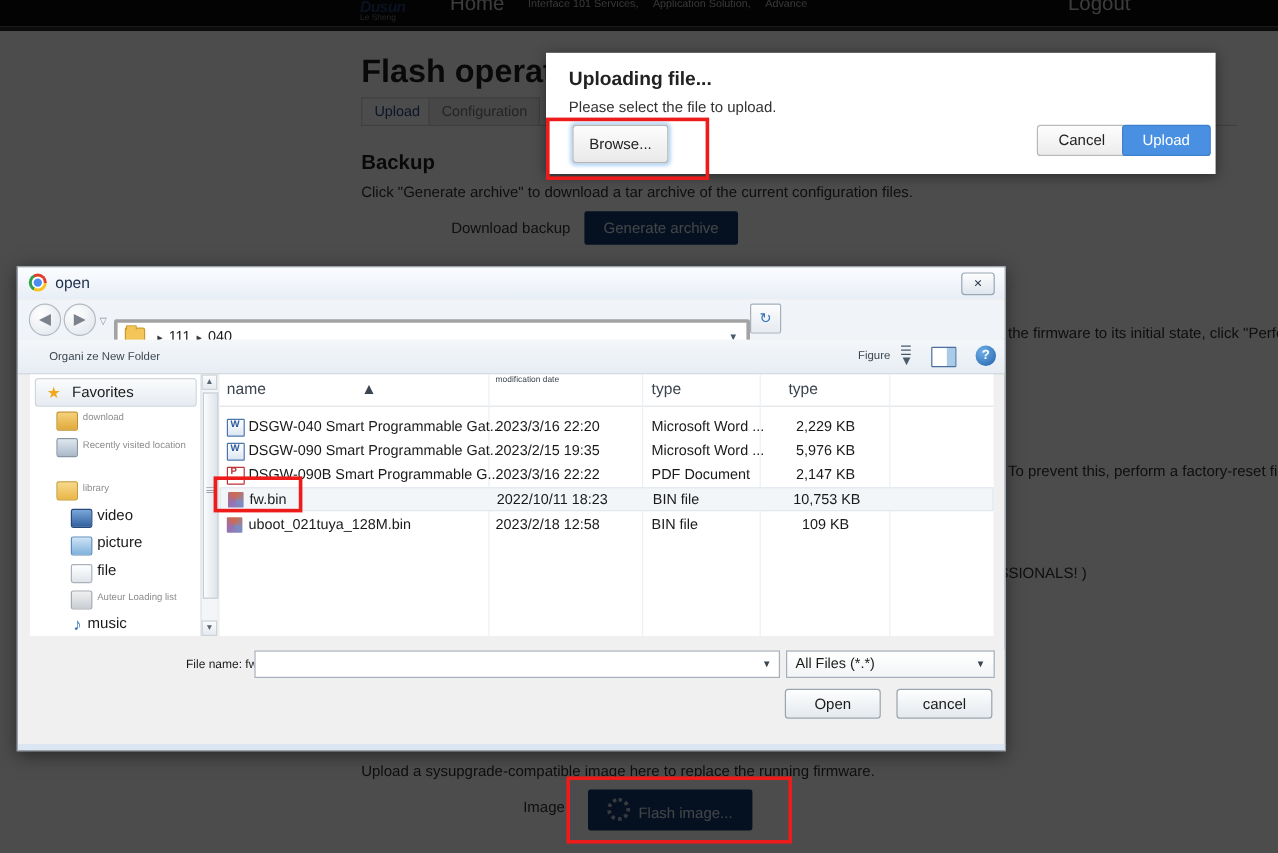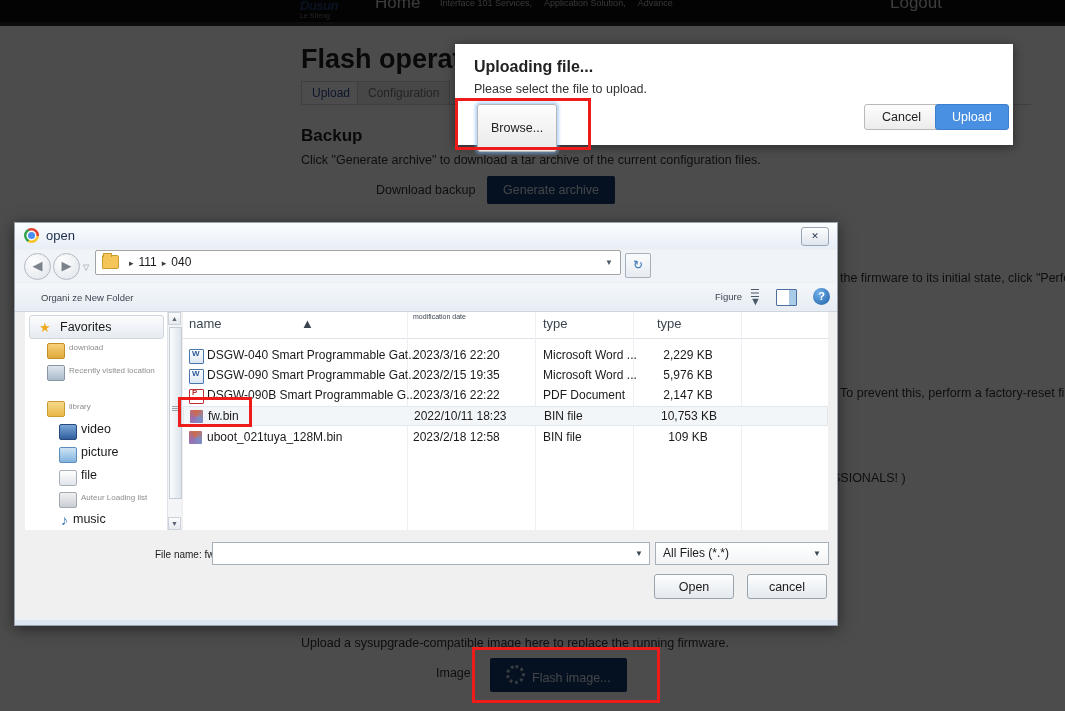--- a/index.html
+++ b/index.html
@@ -77,21 +77,21 @@
   }
   #upload-modal .m-sub{
     position:absolute;left:19px;top:38px;font-size:12.5px;color:#333;
   }
   .browse-btn{
     position:absolute;left:22px;top:60px;
     background:linear-gradient(#fdfdfd,#e9e9e9);
     border:1px solid #b6b6b6;border-radius:3px;
     box-shadow:0 0 3px 2px rgba(120,180,240,.55);
     font-size:12.5px;font-family:"Liberation Sans",sans-serif;
-    padding:16px 13px;color:#222;cursor:pointer;
+    padding:8px 13px;color:#222;cursor:pointer;
   }
   .cancel-btn{
     position:absolute;left:409px;top:60px;
     background:linear-gradient(#fdfdfd,#ececec);
     border:1px solid #b9b9b9;border-radius:3px;
     font-size:12.5px;font-family:"Liberation Sans",sans-serif;
     padding:5px 17px;color:#222;cursor:pointer;
   }
   .upload-btn{
     position:absolute;left:480px;top:60px;
@@ -132,22 +132,22 @@
 
   .fd-navbar{position:absolute;left:0;top:27px;width:100%;height:32px;background:#f0f4f8;}
   .nav-circle{
     position:absolute;top:3px;width:25px;height:25px;border-radius:50%;
     background:radial-gradient(circle at 35% 30%,#fefefe,#dfe4ea);
     border:1px solid #b3bac2;color:#7b828b;text-align:center;line-height:24px;font-size:13px;cursor:pointer;
   }
   .nav-back{left:9px;} .nav-fwd{left:38px;}
   .nav-drop{position:absolute;left:68px;top:13px;font-size:8px;color:#8e959d;cursor:pointer;}
   .addressbar{
-    position:absolute;left:80px;top:0;width:524px;height:23px;
-    background:#fff;border:1px solid #a3a3a3;border-radius:2px;
+    position:absolute;left:80px;top:16px;width:524px;height:23px;
+    background:#fff;border:3px solid #a3a3a3;border-radius:2px;
   }
   .addr-folder{
     position:absolute;left:6px;top:4px;width:15px;height:12px;background:#f4c558;
     border:1px solid #c99b2c;border-radius:1px 2px 2px 1px;
   }
   .addr-folder::before{content:"";position:absolute;left:0;top:-3px;width:7px;height:3px;background:#f4c558;border:1px solid #c99b2c;border-bottom:none;border-radius:1px 1px 0 0;}
   .addr-crumbs{position:absolute;left:28px;top:4px;font-size:12px;color:#1a1a1a;}
   .addr-crumbs .sep{position:static;display:inline;background:none;width:auto;height:auto;color:#3b3b3b;font-size:9px;margin:0 5px;}
   .addr-caret{position:absolute;right:7px;top:7px;font-size:8px;color:#4a5a6a;cursor:pointer;}
   .refresh-btn{

